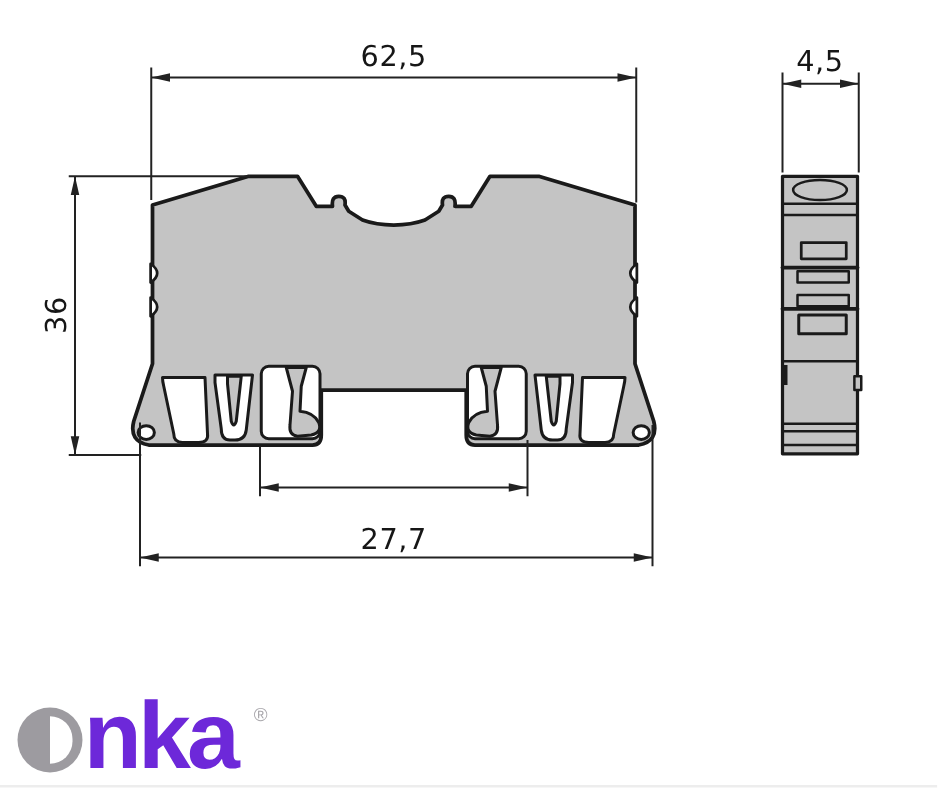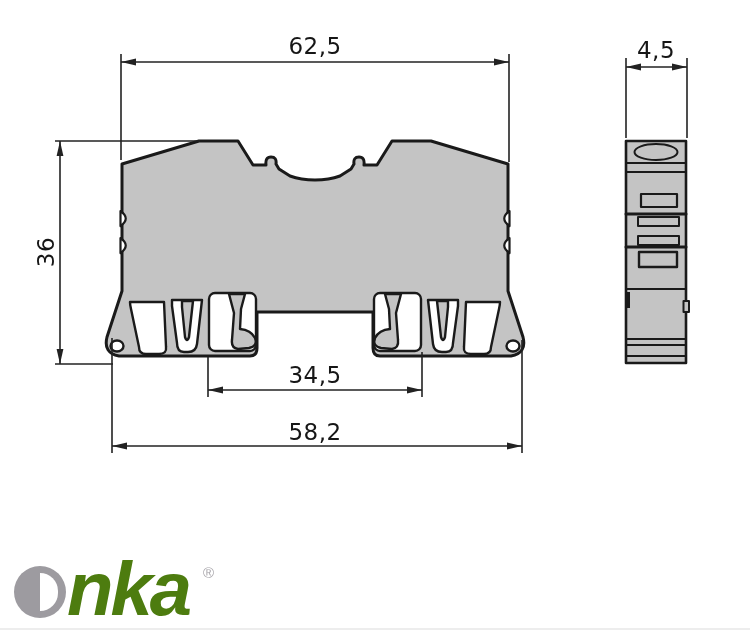--- a/index.html
+++ b/index.html
@@ -166,29 +166,28 @@
         <path d="M 626,67 L 641,63.6 L 641,70.4 Z" fill="#222222" stroke="none"></path>
         <path d="M 687,67 L 672,63.6 L 672,70.4 Z" fill="#222222" stroke="none"></path>
       </g>
     </g>
   </svg>
 
   <div class="dim-label" style="left:255px;top:33px;width:120px;">62,5</div>
 
   <div class="dim-label dim-label-rot" style="left:16px;top:230px;width:60px;height:44px;">36</div>
 
-  <div class="dim-label" style="left:255px;top:362px;width:120px;">34,5</div>
 
-  <div class="dim-label" style="left:255px;top:419px;width:120px;">58,2</div>
+  <div class="dim-label" style="left:255px;top:419px;width:120px;">27,7</div>
 
   <div class="dim-label" style="left:616px;top:37px;width:80px;">4,5</div>
 
   <div class="logo">
     <div class="logo-o" style="background:#9d9ba0;">
       <div class="logo-o-cut"></div>
     </div>
-    <div class="logo-text" style="color:#4d7c0f;font-style:italic;">nka</div>
+    <div class="logo-text" style="color:#6d28d9;">nka</div>
     <div class="logo-reg" style="color:#a8a6ab;">®</div>
   </div>
 
   <div class="page-bottom-line"></div>
 
 </div>
 
 </body></html>

